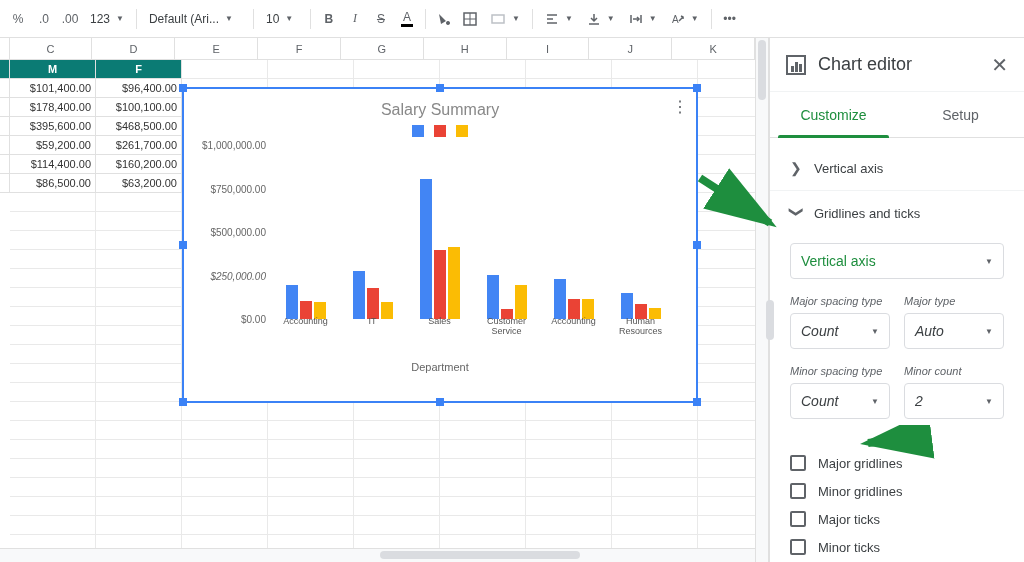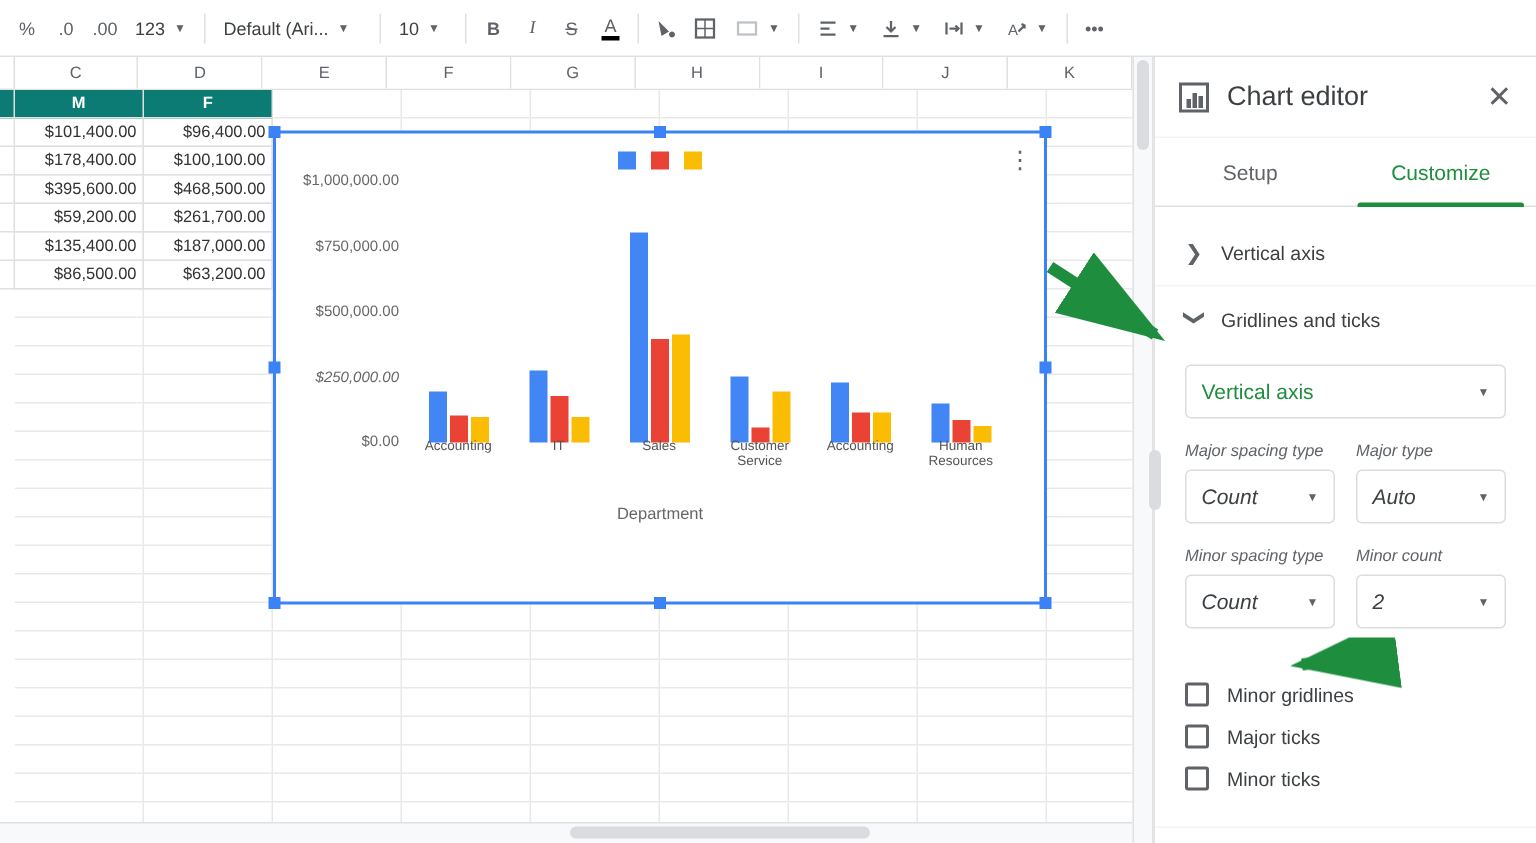--- a/index.html
+++ b/index.html
@@ -213,22 +213,22 @@
             <div class="dc" style="width:86px">$395,600.00</div>
             <div class="dc" style="width:86px">$468,500.00</div>
           </div>
           <div class="data-row">
             <div class="dc lead"></div>
             <div class="dc" style="width:86px">$59,200.00</div>
             <div class="dc" style="width:86px">$261,700.00</div>
           </div>
           <div class="data-row">
             <div class="dc lead"></div>
-            <div class="dc" style="width:86px">$135,400.00</div>
-            <div class="dc" style="width:86px">$187,000.00</div>
+            <div class="dc" style="width:86px">$114,400.00</div>
+            <div class="dc" style="width:86px">$160,200.00</div>
           </div>
           <div class="data-row">
             <div class="dc lead"></div>
             <div class="dc" style="width:86px">$86,500.00</div>
             <div class="dc" style="width:86px">$63,200.00</div>
           </div>
         </div>
 
       <div id="gridbg" style="position: absolute; inset: 0px; z-index: -1;">
           <div class="gcell" style="left: 10px; top: 0px; width: 86px; height: 19px;"></div>
@@ -480,20 +480,21 @@
         <div class="chart-handle ch-tl"></div>
         <div class="chart-handle ch-tr"></div>
         <div class="chart-handle ch-bl"></div>
         <div class="chart-handle ch-br"></div>
         <div class="chart-handle ch-tm"></div>
         <div class="chart-handle ch-bm"></div>
         <div class="chart-handle ch-ml"></div>
         <div class="chart-handle ch-mr"></div>
         <div class="chart-menu">⋮</div>
         <div class="chart-inner">
+          <div class="chart-title">Salary Summary</div>
           <div class="chart-legend" id="legend">
               <div class="leg-sw" style="background: rgb(66, 133, 244);"></div>
               <div class="leg-sw" style="background: rgb(234, 67, 53);"></div>
               <div class="leg-sw" style="background: rgb(251, 188, 4);"></div>
             </div>
           <div class="plot" id="plot">
             <div id="yticks">
                 <div class="ytick" style="top: 174px;">$0.00</div>
                 <div class="ytick" style="top: 130.5px; font-style: italic;">$250,000.00</div>
                 <div class="ytick" style="top: 87px;">$500,000.00</div>
@@ -559,22 +560,22 @@
     <div class="sb-header">
       <div class="sb-chart-icon">
           <span style="height:6px"></span>
           <span style="height:10px"></span>
           <span style="height:8px"></span>
         </div>
       <div class="sb-title">Chart editor</div>
       <div class="sb-close">✕</div>
     </div>
     <div class="sb-tabs">
+      <div class="sb-tab active">Customize</div>
       <div class="sb-tab">Setup</div>
-      <div class="sb-tab active">Customize</div>
     </div>
     <div class="sb-body">
       <div class="sb-section">
         <div class="sb-sec-head">
           <span class="chev">❯</span>
           <span>Vertical axis</span>
         </div>
       </div>
       <div class="sb-section">
         <div class="sb-sec-head">
@@ -614,20 +615,24 @@
               <span class="sb-lbl">Minor count</span>
               <div class="sb-select">
                   <span>2</span>
                   <span class="caret">▼</span>
                 </div>
             </div>
           </div>
           <div style="height:30px"></div>
           <div class="cb-row">
               <div class="cb"></div>
+              <span>Major gridlines</span>
+            </div>
+          <div class="cb-row">
+              <div class="cb"></div>
               <span>Minor gridlines</span>
             </div>
           <div class="cb-row">
               <div class="cb"></div>
               <span>Major ticks</span>
             </div>
           <div class="cb-row">
               <div class="cb"></div>
               <span>Minor ticks</span>
             </div>

